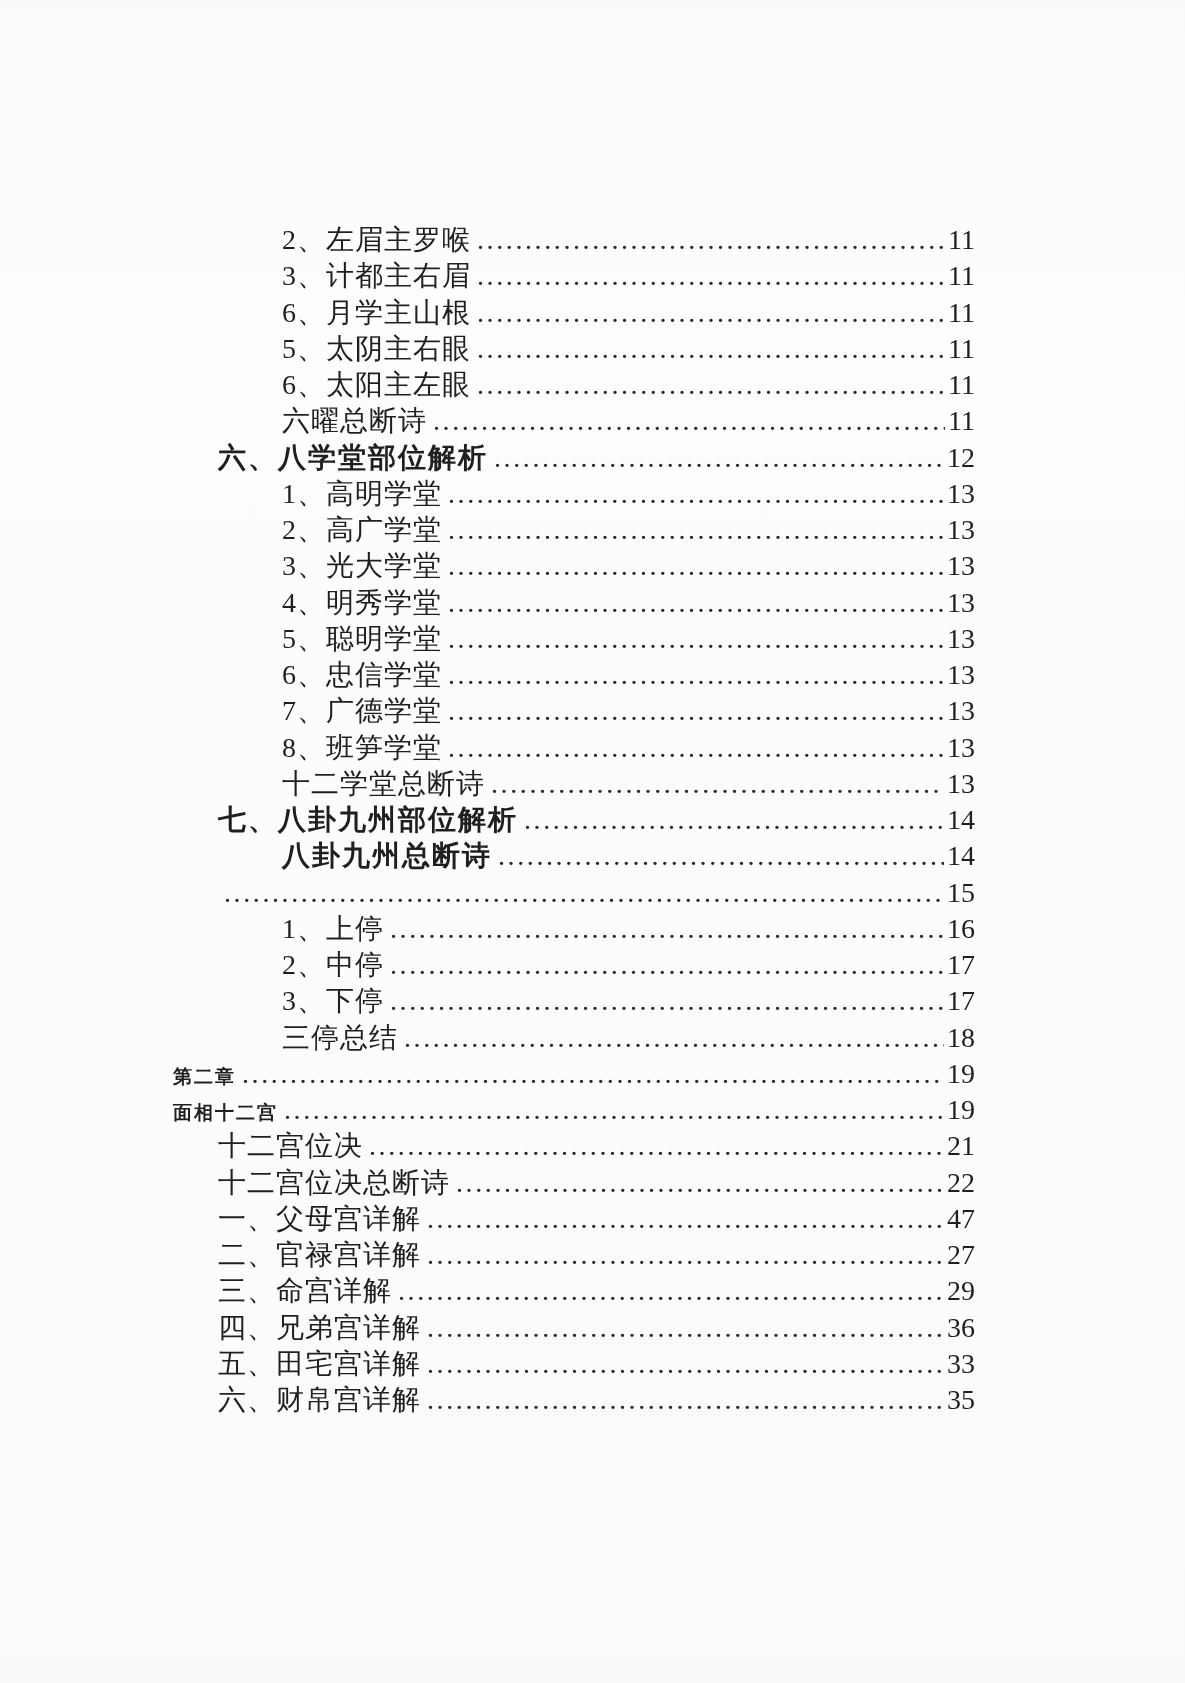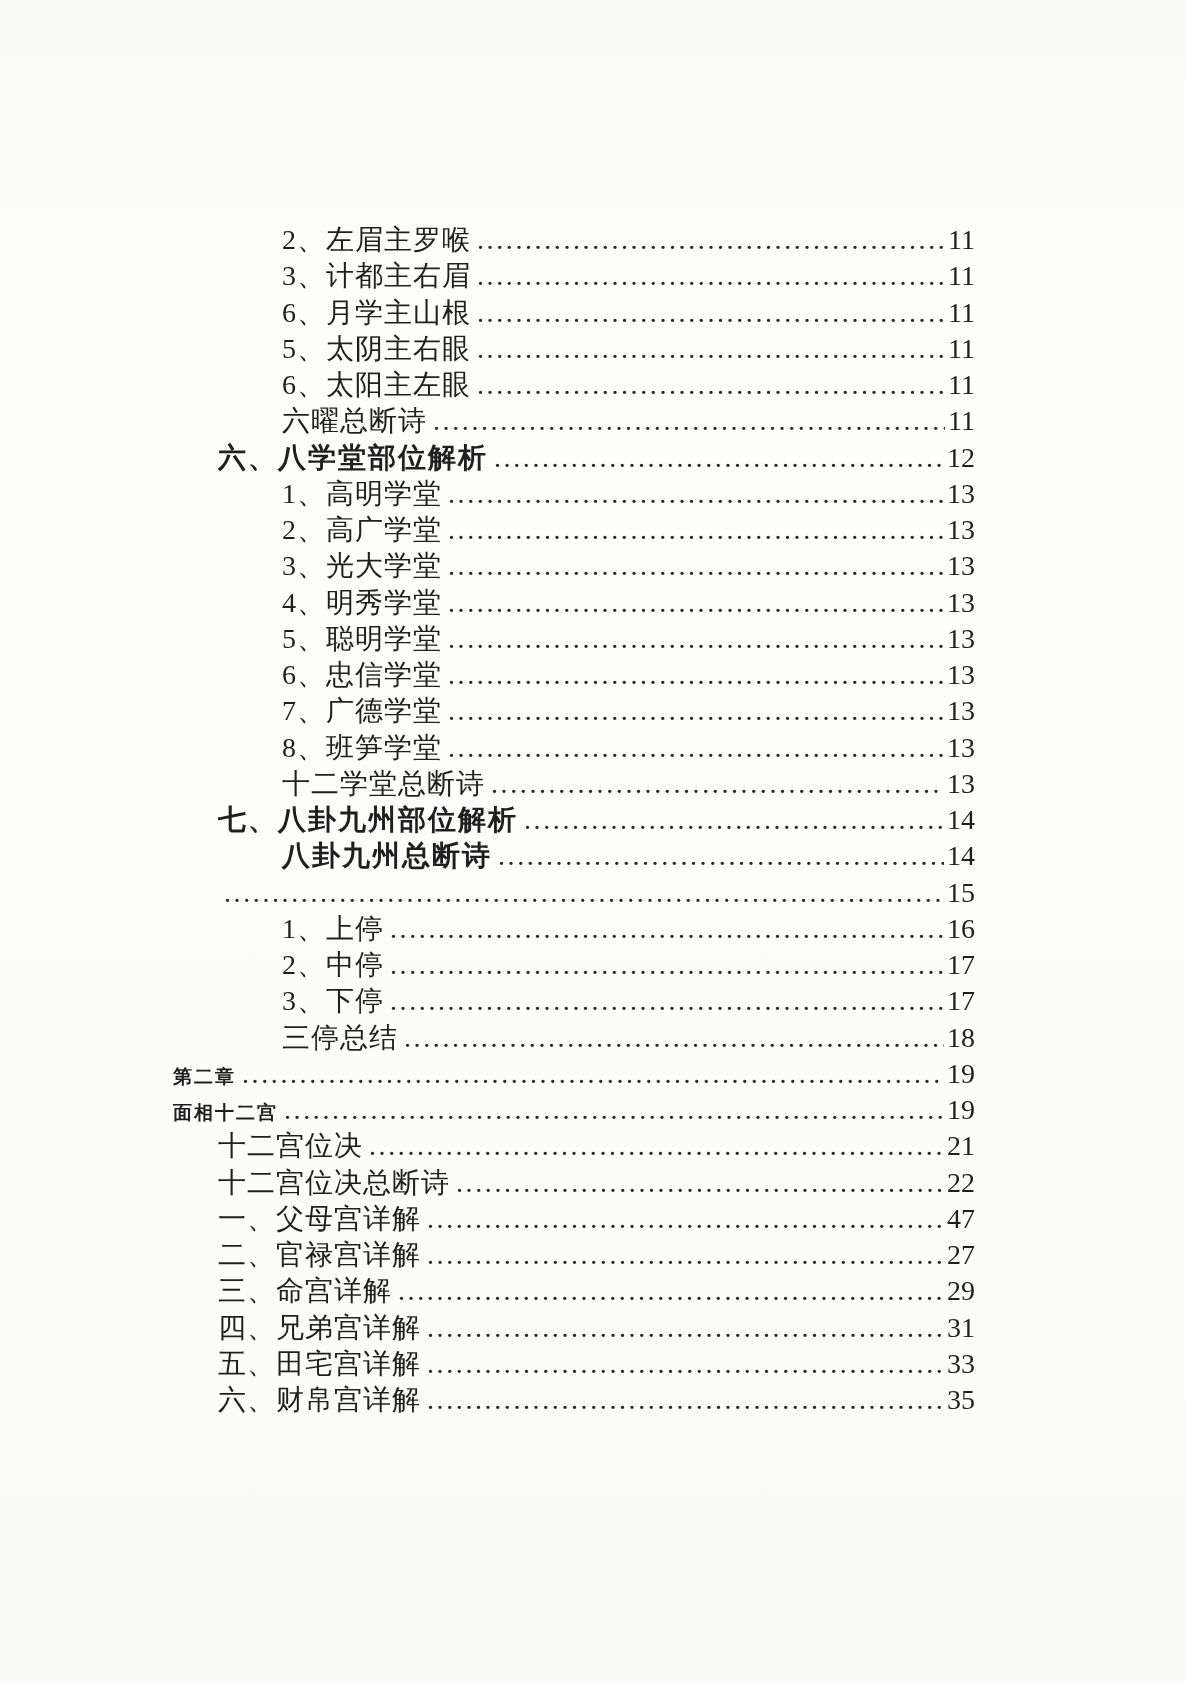--- a/index.html
+++ b/index.html
@@ -225,21 +225,21 @@
     <span class="toc-page">27</span>
   </div>
     <div class="toc-row lv1">
     <span class="toc-label">三、命宫详解</span>
     <span class="dot-leader" aria-hidden="true">............................................................................................................................................................................................................................</span>
     <span class="toc-page">29</span>
   </div>
     <div class="toc-row lv1">
     <span class="toc-label">四、兄弟宫详解</span>
     <span class="dot-leader" aria-hidden="true">............................................................................................................................................................................................................................</span>
-    <span class="toc-page">31</span>
+    <span class="toc-page">36</span>
   </div>
     <div class="toc-row lv1">
     <span class="toc-label">五、田宅宫详解</span>
     <span class="dot-leader" aria-hidden="true">............................................................................................................................................................................................................................</span>
     <span class="toc-page">33</span>
   </div>
     <div class="toc-row lv1">
     <span class="toc-label">六、财帛宫详解</span>
     <span class="dot-leader" aria-hidden="true">............................................................................................................................................................................................................................</span>
     <span class="toc-page">35</span>

